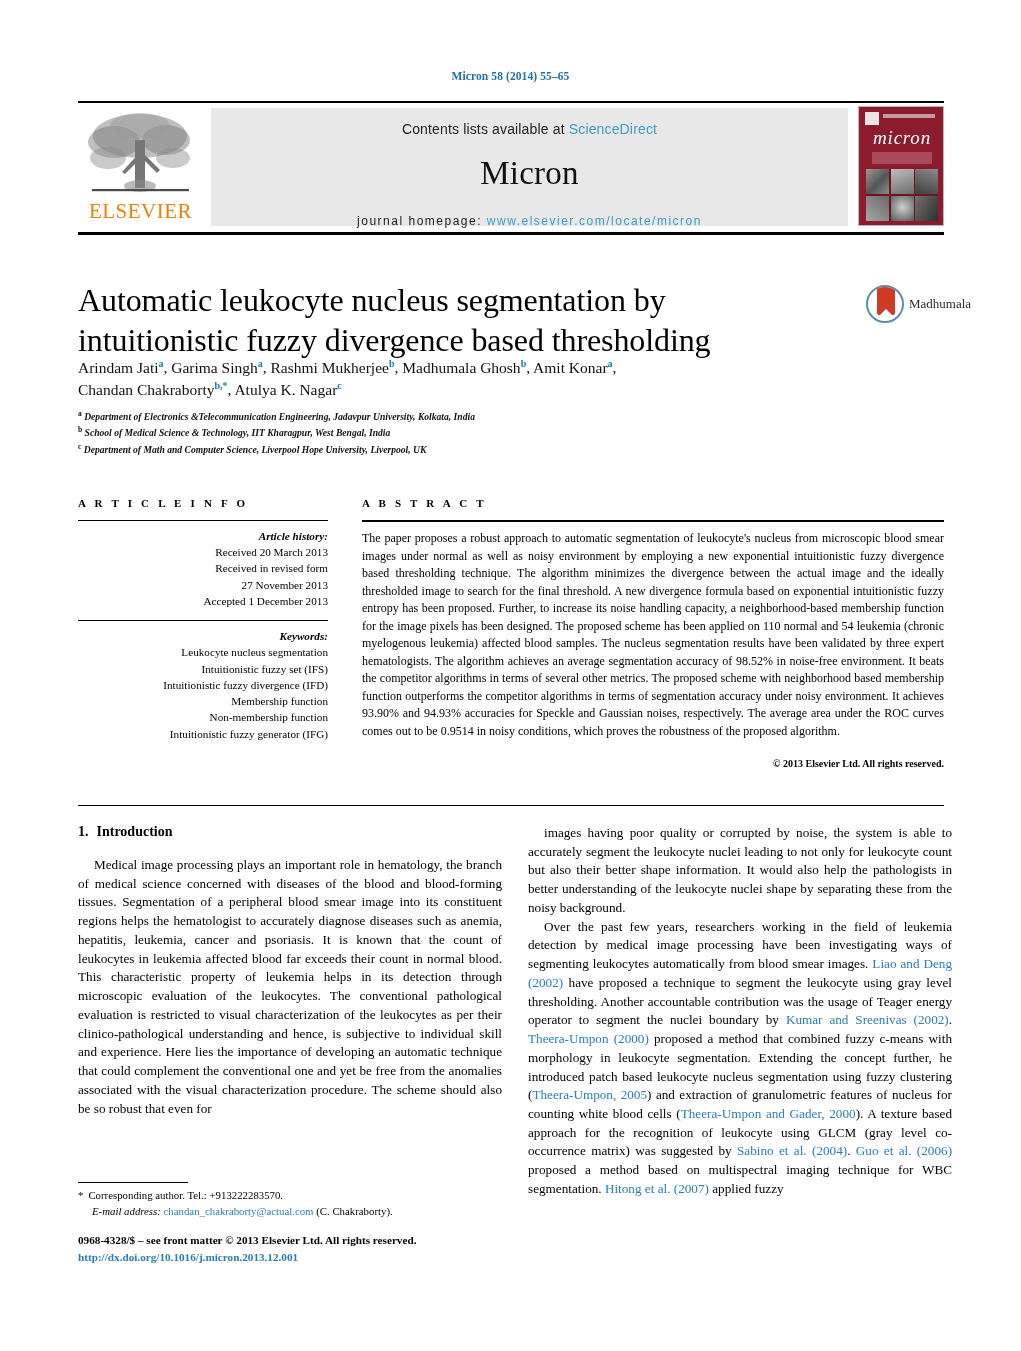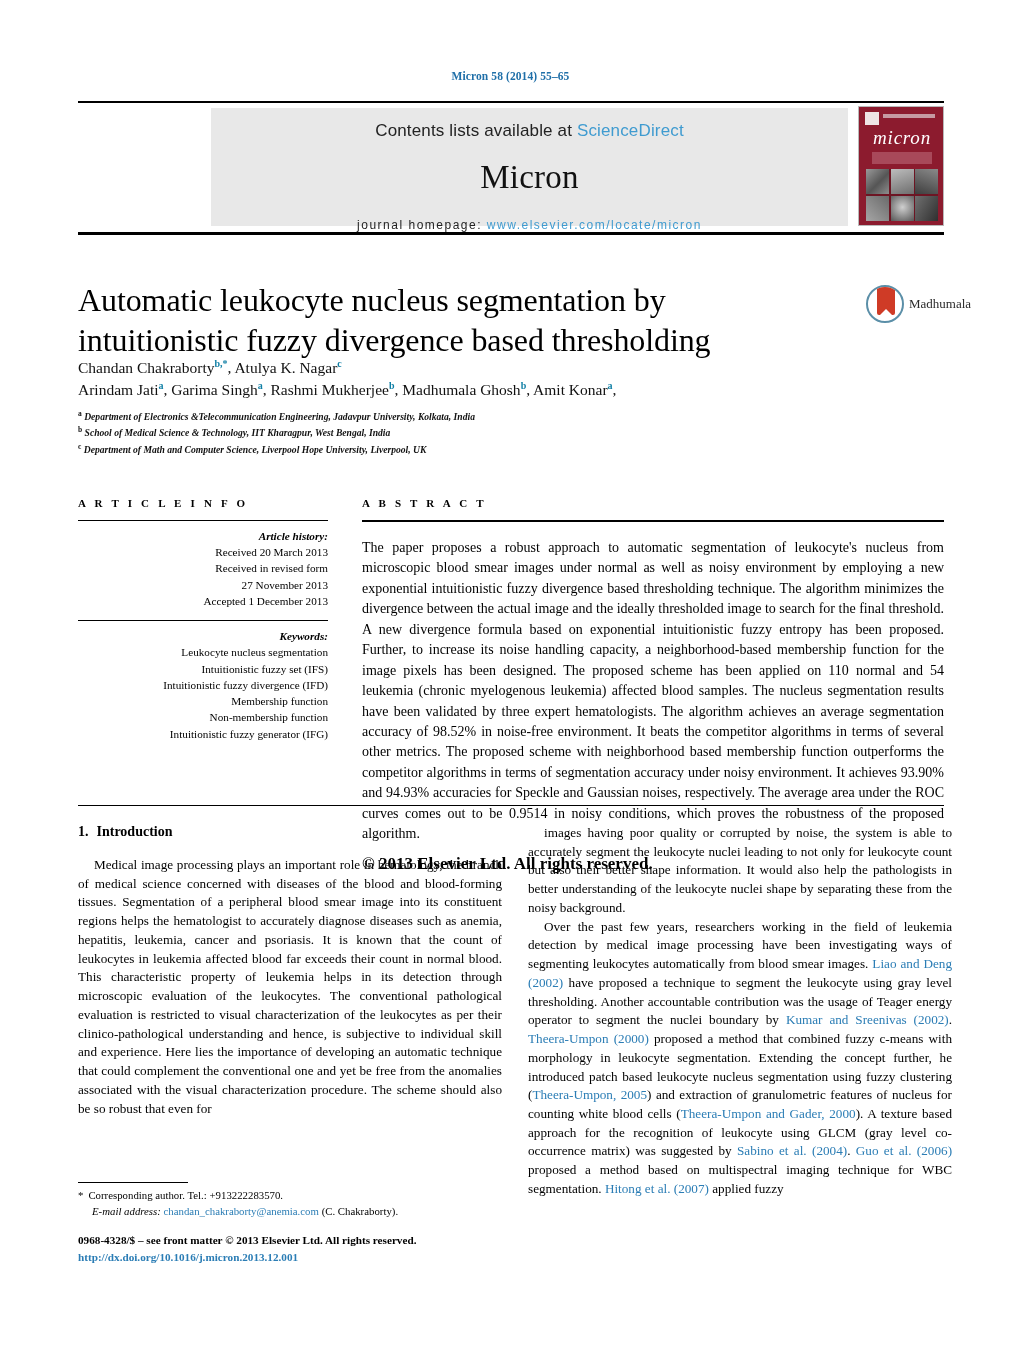--- a/index.html
+++ b/index.html
@@ -51,21 +51,21 @@
   }
   .banner {
     position: absolute;
     left: 133px; top: 2px; width: 637px; height: 118px;
     background: #e8e8e8;
     text-align: center;
   }
   .banner .contents {
     margin-top: 13px;
     font-family: "Liberation Sans", sans-serif;
-    font-size: 17px;
+    font-size: 14px;
     color: #232323;
     letter-spacing: 0.15px;
   }
   .banner .contents .sd { color: #3f9bd0; }
   .banner .journal-title {
     margin-top: 18px;
     font-family: "Liberation Serif", serif;
     font-size: 33px;
     color: #111;
     letter-spacing: 0.2px;
@@ -218,32 +218,32 @@
   .info-body {
     margin-top: 7px;
     font-family: "Liberation Serif", serif;
     font-size: 11.2px;
     line-height: 1.45;
     color: #000;
     text-align: right;
   }
   .info-body .lead { font-style: italic; font-weight: bold; }
   .abstract-text {
-    margin-top: 16px;
-    font-family: "Liberation Serif", serif;
-    font-size: 14px;
+    margin-top: 8px;
+    font-family: "Liberation Serif", serif;
+    font-size: 12px;
     line-height: 1.46;
     text-align: justify;
     color: #000;
   }
   .abstract-copy {
-    margin-top: 9px;
-    text-align: left;
-    font-family: "Liberation Serif", serif;
-    font-size: 17px;
+    margin-top: 18px;
+    text-align: right;
+    font-family: "Liberation Serif", serif;
+    font-size: 10px;
     font-weight: bold;
     color: #000;
   }
   .abs-rule-bottom {
     position: absolute;
     left: 78px; top: 805px; width: 866px; height: 1px;
     background: #000;
   }
 
   
@@ -309,20 +309,38 @@
 <body>
 
 <div class="page">
 
   <div class="running-head">Micron 58 (2014) 55–65</div>
 
   <div class="masthead-rule-top"></div>
 
   <div class="masthead">
 
+    <div class="elsevier-logo">
+      <svg width="125" height="100" viewBox="0 0 125 100" aria-hidden="true">
+        <g fill="#6b6b6b">
+          <ellipse cx="62" cy="30" rx="47" ry="22" fill="#8a8a8a" opacity="0.55"></ellipse>
+          <ellipse cx="36" cy="36" rx="26" ry="16" fill="#7d7d7d" opacity="0.5"></ellipse>
+          <ellipse cx="88" cy="34" rx="24" ry="15" fill="#7d7d7d" opacity="0.5"></ellipse>
+          <ellipse cx="62" cy="20" rx="30" ry="13" fill="#9a9a9a" opacity="0.5"></ellipse>
+          <ellipse cx="30" cy="52" rx="18" ry="11" fill="#8a8a8a" opacity="0.45"></ellipse>
+          <ellipse cx="95" cy="52" rx="17" ry="10" fill="#8a8a8a" opacity="0.45"></ellipse>
+          <rect x="57" y="34" width="10" height="48" fill="#777"></rect>
+          <path d="M62 46 L44 66 L47 68 L63 52 Z" fill="#777"></path>
+          <path d="M62 44 L82 64 L79 67 L62 50 Z" fill="#777"></path>
+          <ellipse cx="62" cy="80" rx="16" ry="6" fill="#8a8a8a" opacity="0.6"></ellipse>
+          <rect x="14" y="83" width="97" height="2.2" fill="#4a4a4a"></rect>
+        </g>
+      </svg>
+      <div class="elsevier-word">ELSEVIER</div>
+    </div>
 
     <div class="banner">
       <div class="contents">
         <span>Contents lists available at </span><span class="sd">ScienceDirect</span>
       </div>
       <div class="journal-title">Micron</div>
       <div class="homepage">
         <span>journal homepage: </span><span class="url">www.elsevier.com/locate/micron</span>
       </div>
     </div>
@@ -346,22 +364,22 @@
   <div class="masthead-rule-bottom"></div>
 
   <h1 class="title">Automatic leukocyte nucleus segmentation by intuitionistic fuzzy divergence based thresholding</h1>
 
   <div class="crossmark">
     <div class="crossmark-badge"></div>
     <div class="crossmark-label">Madhumala</div>
   </div>
 
   <div class="authors">
+    <div id="author-line-1"><span>Arindam Jati</span><sup>a</sup>, <span>Garima Singh</span><sup>a</sup>, <span>Rashmi Mukherjee</span><sup>b</sup>, <span>Madhumala Ghosh</span><sup>b</sup>, <span>Amit Konar</span><sup>a</sup>,</div>
     <div id="author-line-2"><span>Chandan Chakraborty</span><sup>b,</sup><sup class="star">*</sup>, <span>Atulya K. Nagar</span><sup>c</sup></div>
-    <div id="author-line-1"><span>Arindam Jati</span><sup>a</sup>, <span>Garima Singh</span><sup>a</sup>, <span>Rashmi Mukherjee</span><sup>b</sup>, <span>Madhumala Ghosh</span><sup>b</sup>, <span>Amit Konar</span><sup>a</sup>,</div>
   </div>
 
   <div class="affiliations" id="affiliation-list">
       <div><sup>a</sup> Department of Electronics &amp;Telecommunication Engineering, Jadavpur University, Kolkata, India</div>
       <div><sup>b</sup> School of Medical Science &amp; Technology, IIT Kharagpur, West Bengal, India</div>
       <div><sup>c</sup> Department of Math and Computer Science, Liverpool Hope University, Liverpool, UK</div>
     </div>
 
   <div class="info-col">
     <div class="sec-head">A R T I C L E   I N F O</div>
@@ -410,21 +428,21 @@
     <p class="para" id="right-para-2">Over the past few years, researchers working in the field of leukemia detection by medical image processing have been investigating ways of segmenting leukocytes automatically from blood smear images. <span class="ref">Liao and Deng (2002)</span> have proposed a technique to segment the leukocyte using gray level thresholding. Another accountable contribution was the usage of Teager energy operator to segment the nuclei boundary by <span class="ref">Kumar and Sreenivas (2002)</span>. <span class="ref">Theera-Umpon (2000)</span> proposed a method that combined fuzzy c-means with morphology in leukocyte segmentation. Extending the concept further, he introduced patch based leukocyte nucleus segmentation using fuzzy clustering (<span class="ref">Theera-Umpon, 2005</span>) and extraction of granulometric features of nucleus for counting white blood cells (<span class="ref">Theera-Umpon and Gader, 2000</span>). A texture based approach for the recognition of leukocyte using GLCM (gray level co-occurrence matrix) was suggested by <span class="ref">Sabino et al. (2004)</span>. <span class="ref">Guo et al. (2006)</span> proposed a method based on multispectral imaging technique for WBC segmentation. <span class="ref">Hitong et al. (2007)</span> applied fuzzy</p>
   </div>
 
   <div class="footnote-rule"></div>
   <div class="footnote">
     <div>
       <span class="star">*</span><span>Corresponding author. Tel.: +913222283570.</span>
     </div>
     <div class="footnote-line2">
       <span class="em">E-mail address:</span>
-      <span class="mail">chandan_chakraborty@anemia.com</span>
+      <span class="mail">chandan_chakraborty@actual.com</span>
       <span>(C. Chakraborty).</span>
     </div>
   </div>
 
   <div class="imprint">
     <span>0968-4328/$ – see front matter © 2013 Elsevier Ltd. All rights reserved.</span>
     <span class="doi">http://dx.doi.org/10.1016/j.micron.2013.12.001</span>
   </div>
 
 </div>

